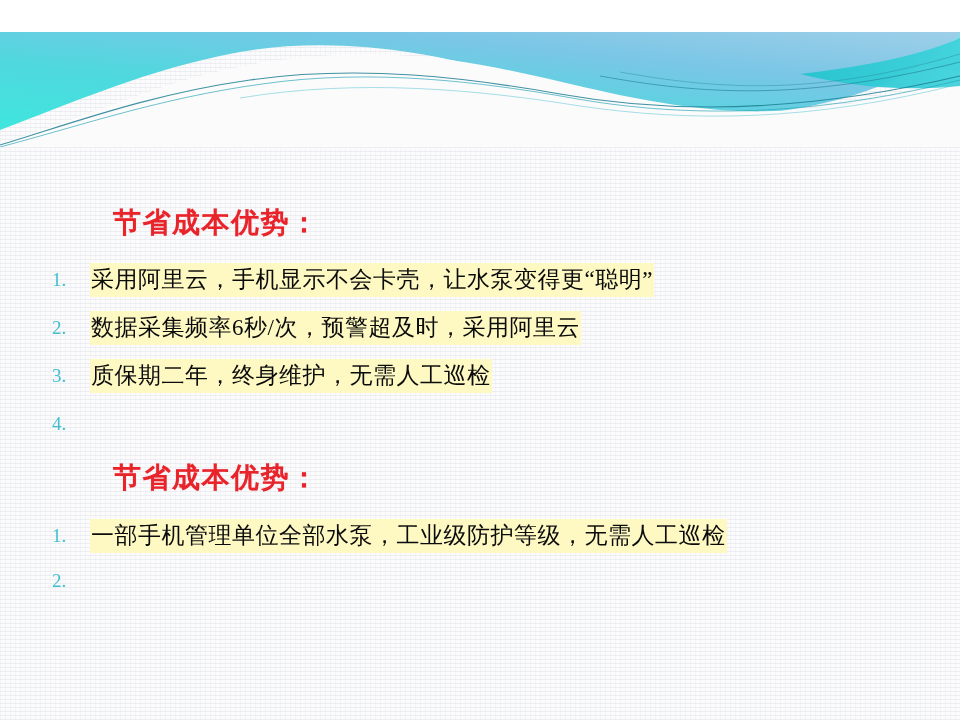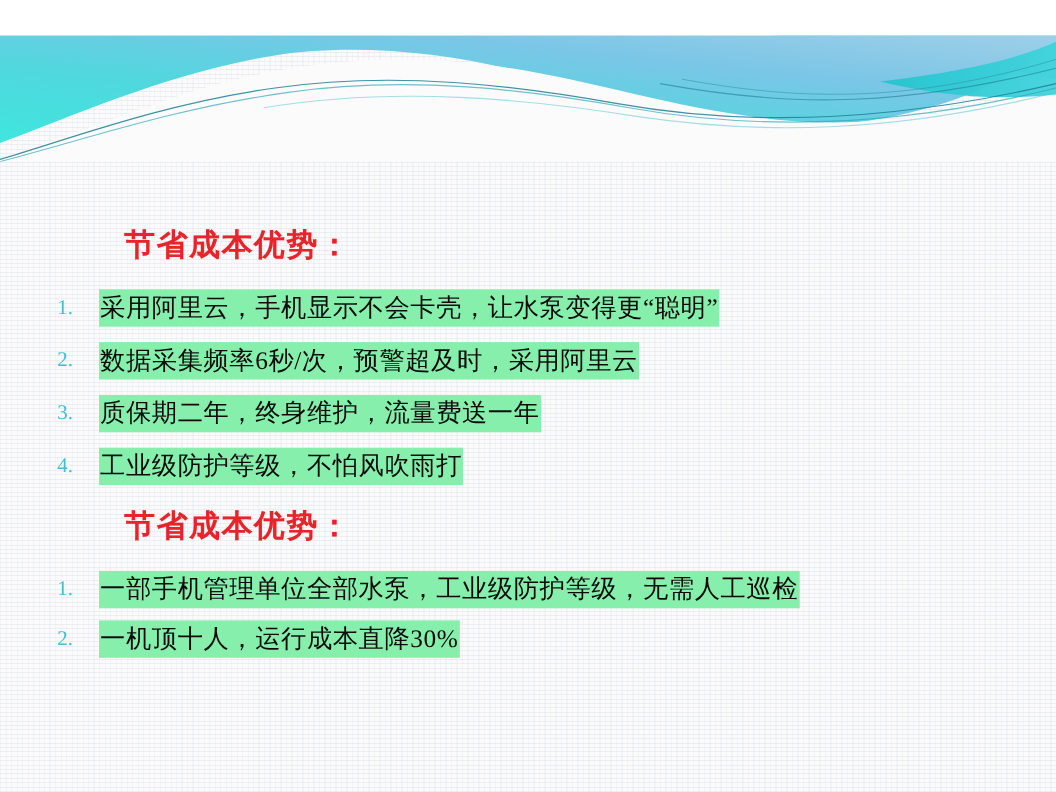--- a/index.html
+++ b/index.html
@@ -65,21 +65,21 @@
     flex:0 0 38px;
     color:#3FBFCF;
     font-size:19px;
     font-family:"Liberation Serif","DejaVu Serif",serif;
     text-align:left;
     padding-left:0px;
   }
   .bullet .marker-2 { color:#41BFD0; }
 
   .bullet .hl {
-    background:#86efac;
+    background:#fef9c3;
     color:#0b0b0b;
     font-size:23px;
     line-height:31px;
     letter-spacing:.5px;
     padding:1px 1px 2px 1px;
     font-family:"Liberation Serif","DejaVu Serif",serif;
   }
 
   
   #b1 { top:231px; }
@@ -150,34 +150,32 @@
       <span class="hl">采用阿里云，手机显示不会卡壳，让水泵变得更“聪明”</span>
     </div>
 
     <div class="bullet" id="b2">
       <span class="marker">2.</span>
       <span class="hl">数据采集频率6秒/次，预警超及时，采用阿里云</span>
     </div>
 
     <div class="bullet" id="b3">
       <span class="marker">3.</span>
-      <span class="hl">质保期二年，终身维护，流量费送一年</span>
+      <span class="hl">质保期二年，终身维护，无需人工巡检</span>
     </div>
 
     <div class="bullet" id="b4">
       <span class="marker">4.</span>
-      <span class="hl">工业级防护等级，不怕风吹雨打</span>
     </div>
 
     <div class="section-title" id="title-2">节省成本优势：</div>
 
     <div class="bullet" id="b5">
       <span class="marker marker-2">1.</span>
       <span class="hl">一部手机管理单位全部水泵，工业级防护等级，无需人工巡检</span>
     </div>
 
     <div class="bullet" id="b6">
       <span class="marker marker-2">2.</span>
-      <span class="hl">一机顶十人，运行成本直降30%</span>
     </div>
 
   </div>
 </div>
 
 </body></html>

